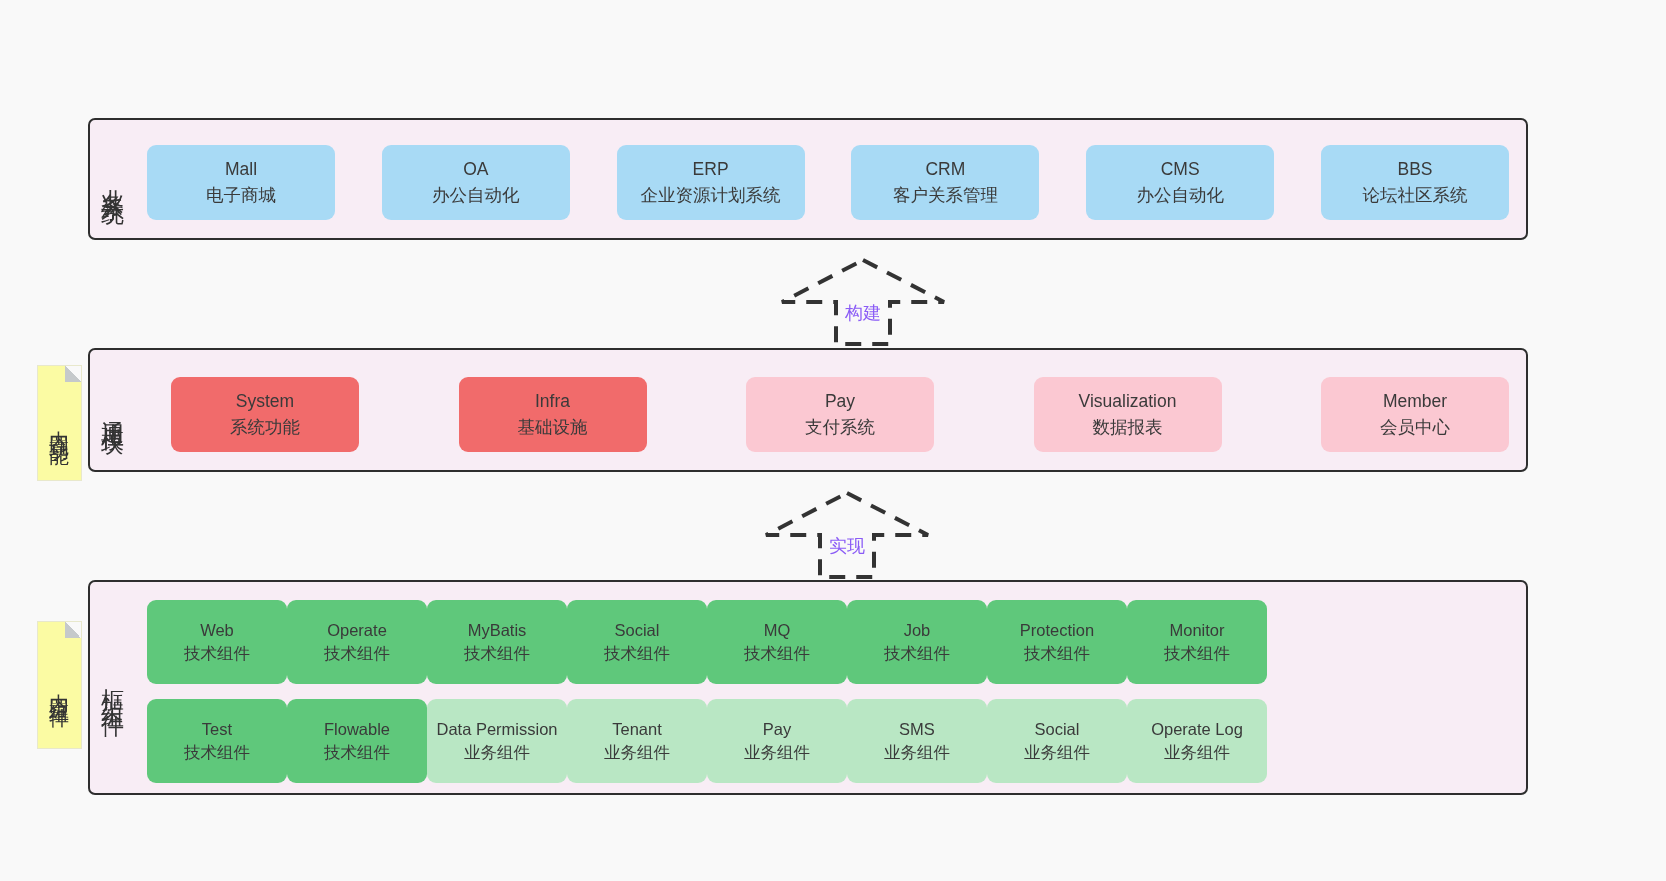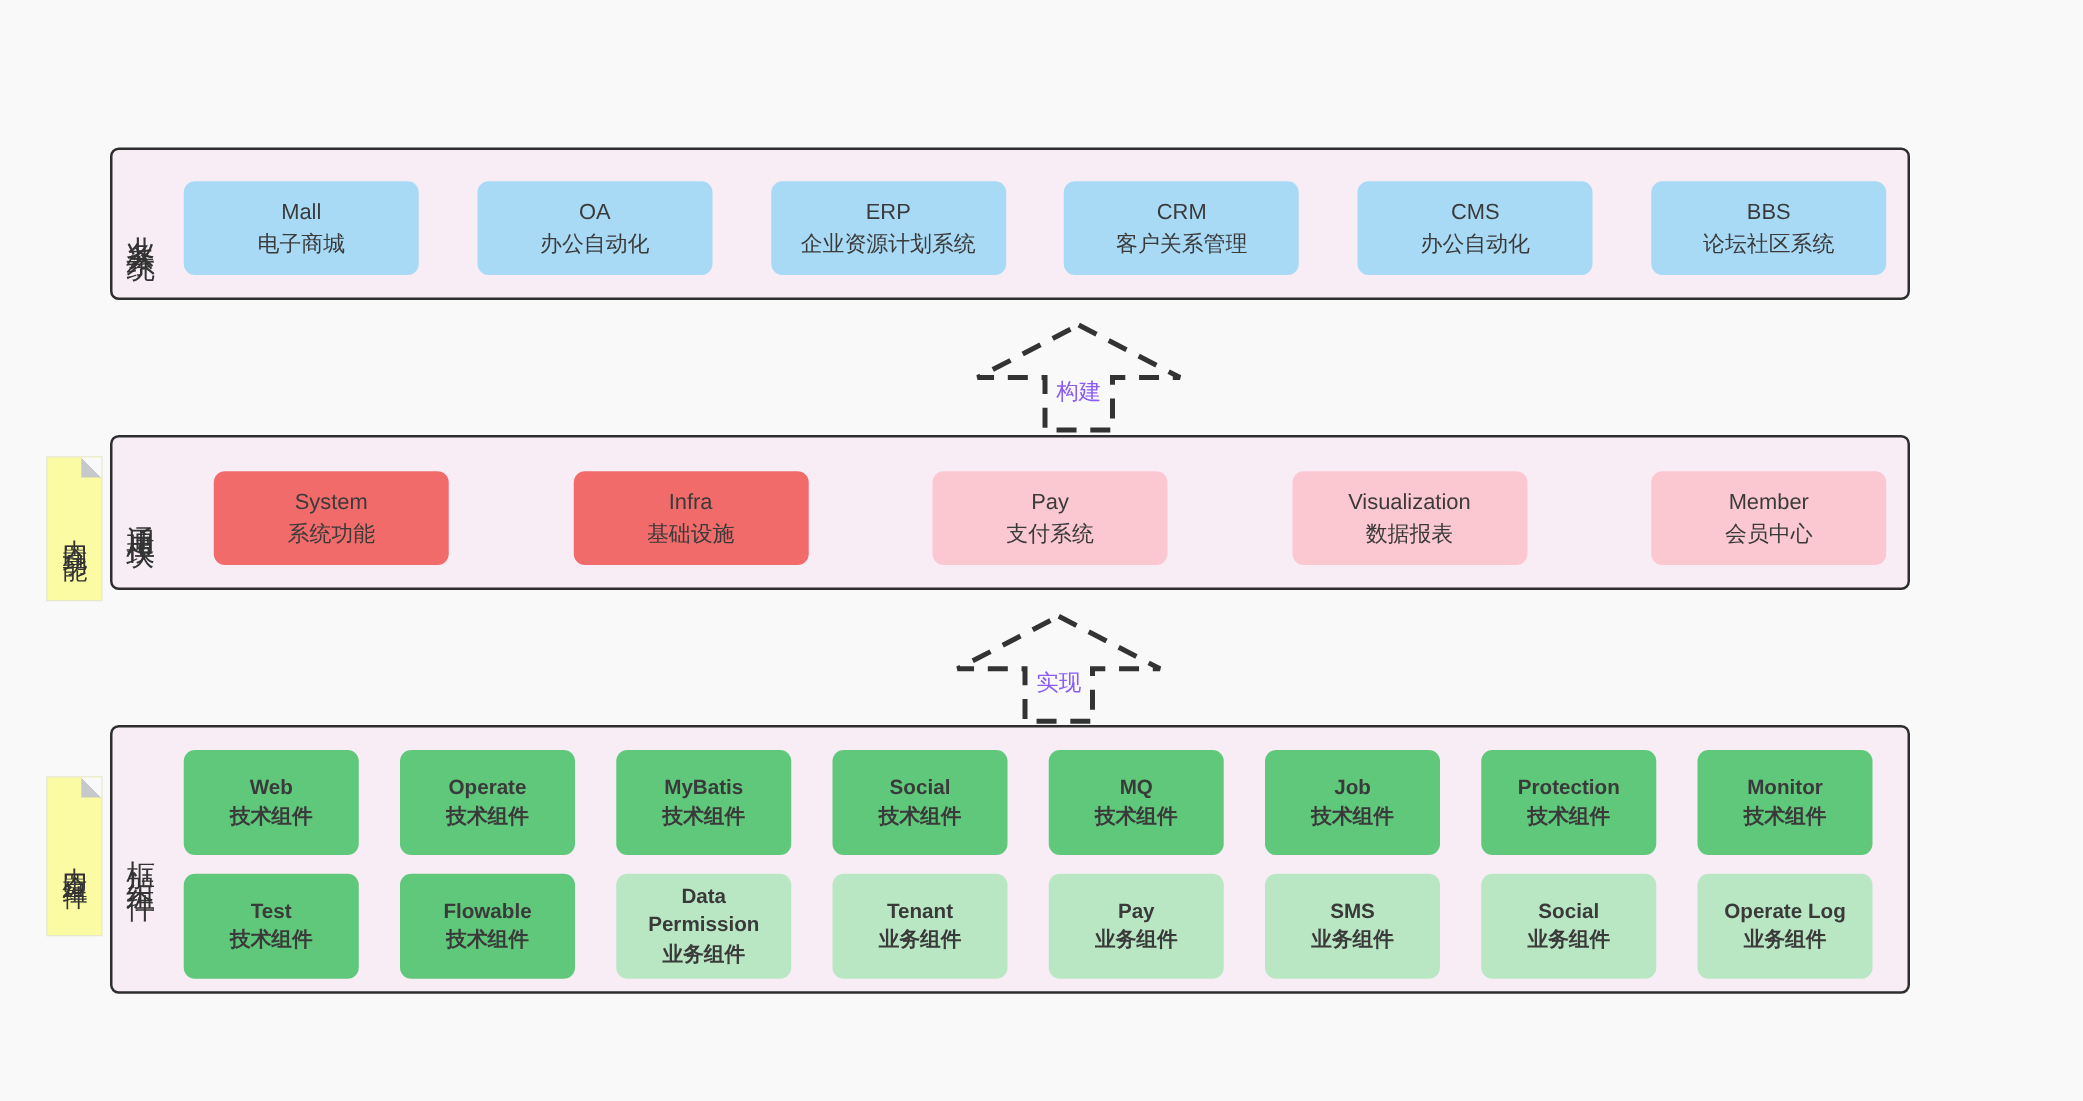--- a/index.html
+++ b/index.html
@@ -21,21 +21,21 @@
   #band-common .boxrow{top:27px;padding-left:24px;}
   .box{width:188px;height:75px;border-radius:9px;display:flex;flex-direction:column;
     align-items:center;justify-content:center;text-align:center;color:#3a3a3a;
     font-size:17.5px;line-height:1.45;box-sizing:border-box;padding:2px 6px;}
   .c-blue{background:#a8daf5;}
   .c-red{background:#f16b6b;}
   .c-pink{background:#fbc8d2;}
   .c-green{background:#5fc87b;}
   .c-green-light{background:#b9e7c4;}
 
-  .boxrow3{position:absolute;left:57px;right:28px;display:flex;justify-content:space-between;font-weight:bold;}
+  .boxrow3{position:absolute;left:57px;right:28px;display:flex;justify-content:flex-start;}
   #fw-row1{top:18px;}
   #fw-row2{top:117px;}
   .boxrow3 .box{width:140px;height:84px;font-size:16.5px;line-height:1.4;}
 
   .note{position:absolute;width:43px;background:#fbfba3;box-shadow:0 0 0 1px rgba(200,200,120,.35);}
   #note-common{left:38px;top:366px;height:114px;}
   #note-framework{left:38px;top:622px;height:126px;}
   .note-fold{position:absolute;top:0;right:0;width:16px;height:16px;
     background:linear-gradient(to bottom left,#f9f9f9 50%,#c5c9cb 50%);}
   .note-text{position:absolute;left:50%;top:52%;transform:translate(-50%,-50%);

